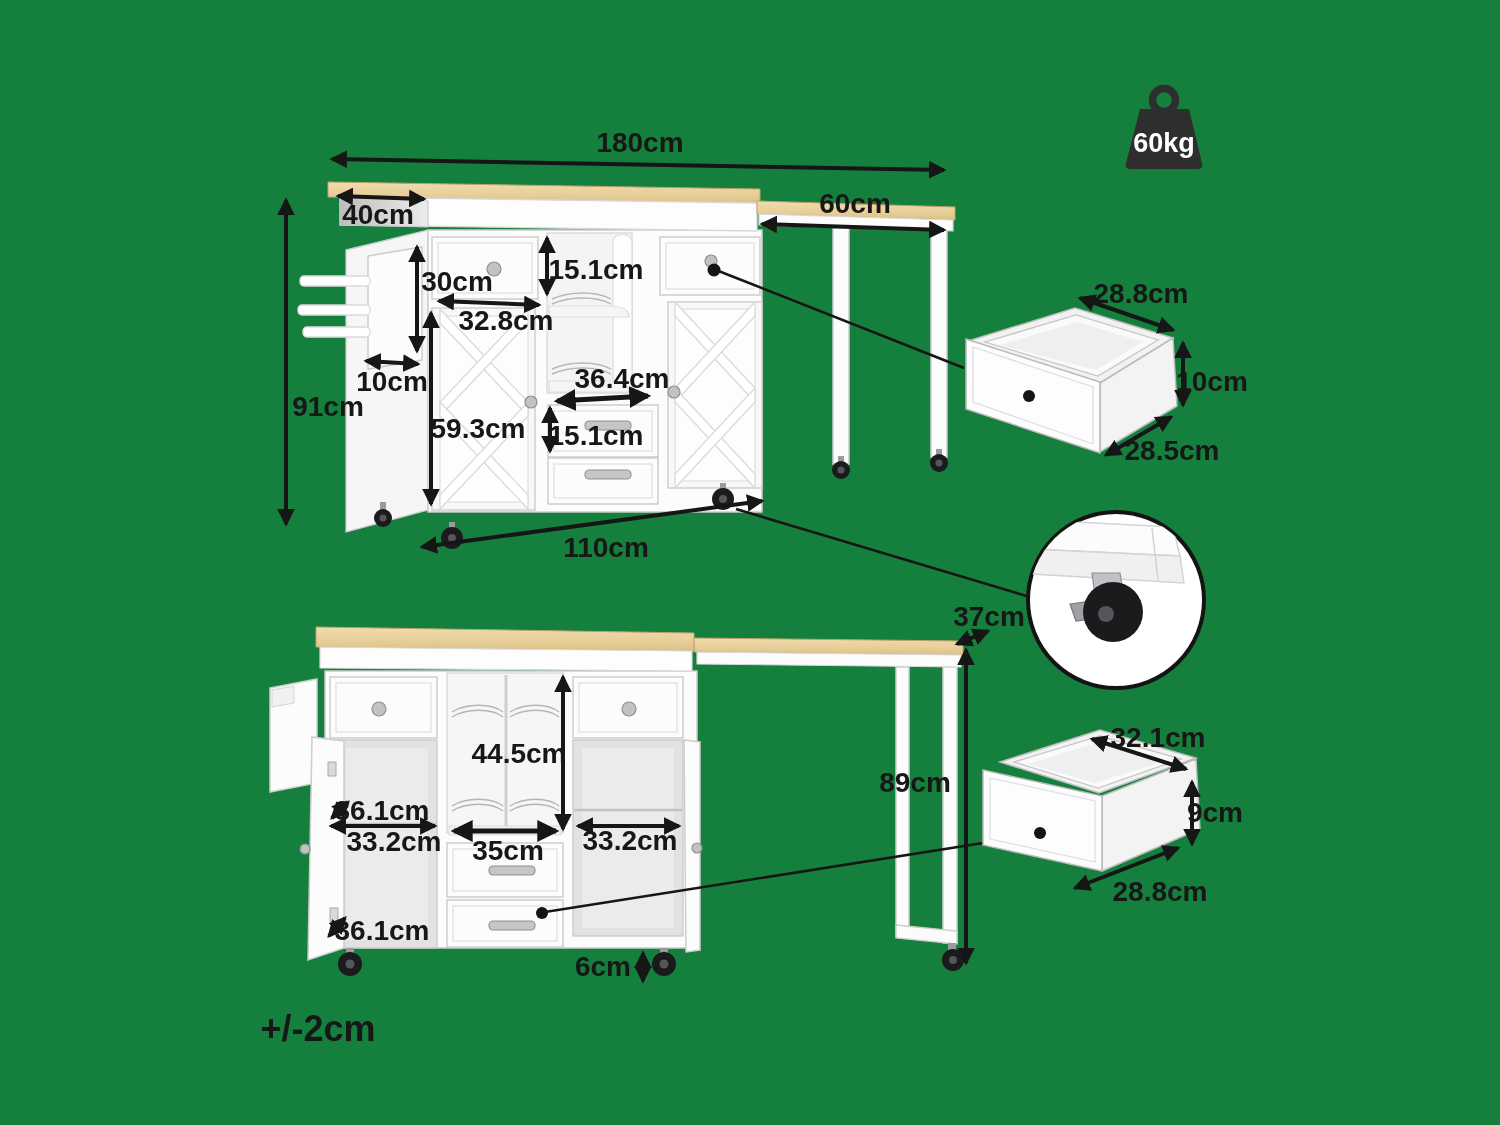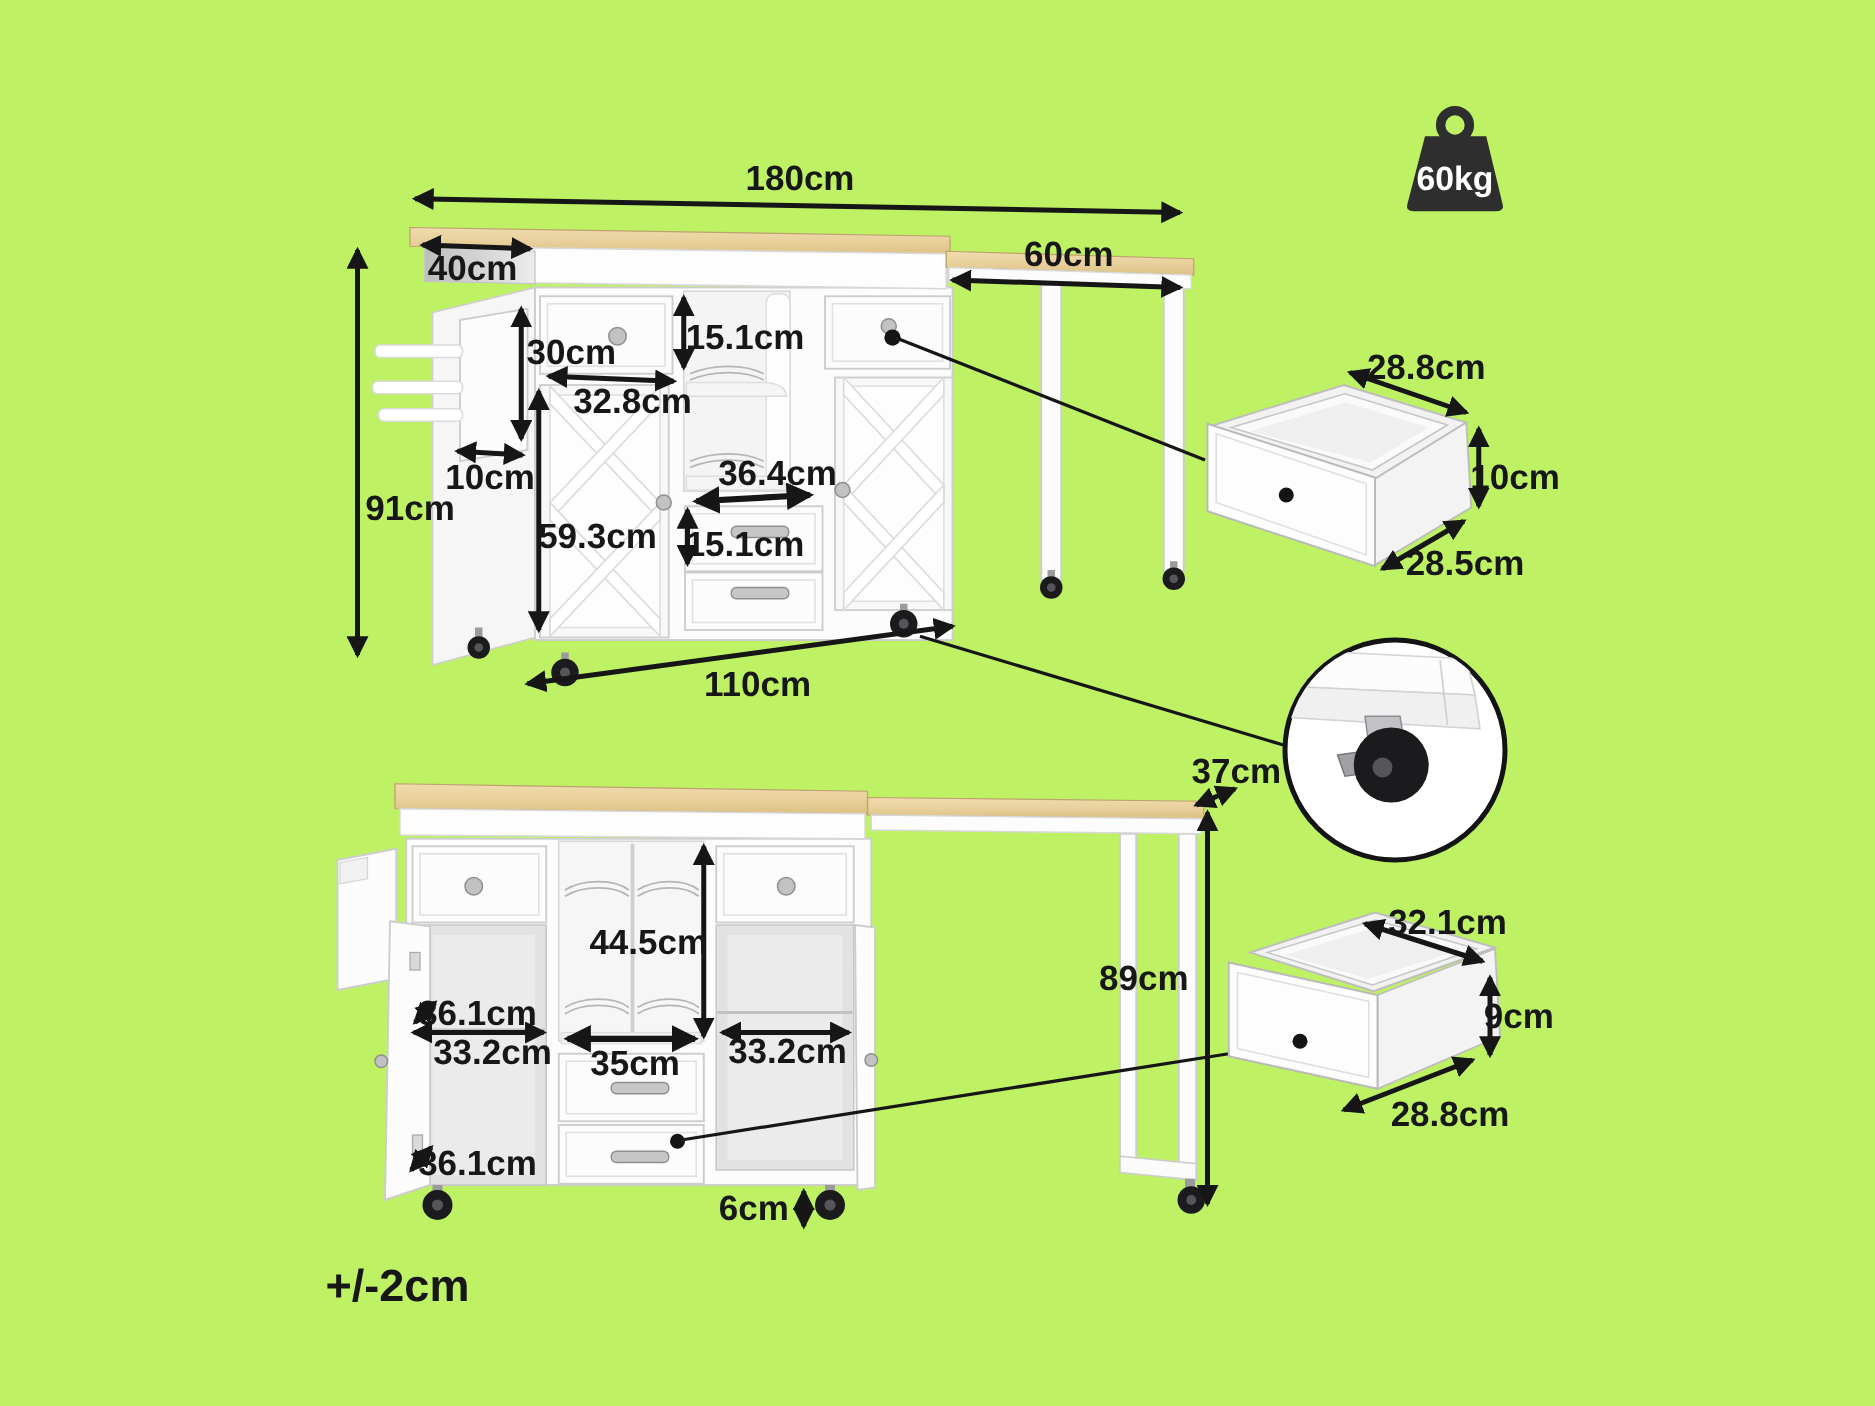--- a/index.html
+++ b/index.html
@@ -1,16 +1,16 @@
 <!DOCTYPE html>
 <html><head>
 <meta charset="utf-8">
 <style>
   html,body{margin:0;padding:0;background:#fff;}
-  #stage{position:relative;width:1500px;height:1125px;background:#bef264;overflow:hidden;
+  #stage{position:relative;width:1500px;height:1125px;background:#15803d;overflow:hidden;
          font-family:"Liberation Sans",sans-serif;}
   svg{position:absolute;left:0;top:0;}
   
   .furn{fill:#fcfcfc;stroke:#cdcdcd;stroke-width:1.5;}
   .furn2{fill:#f6f6f6;stroke:#cdcdcd;stroke-width:1.3;}
   .inset{fill:none;stroke:#e1e1e1;stroke-width:1.3;}
   .wood{fill:url(#woodg);stroke:#bda26e;stroke-width:1;}
   .cav{fill:#e2e2e2;stroke:#c6c6c6;stroke-width:1.2;}
   .cav2{fill:#ebebeb;stroke:none;}
   .strip{fill:#ffffff;stroke:#dadada;stroke-width:1.3;}

